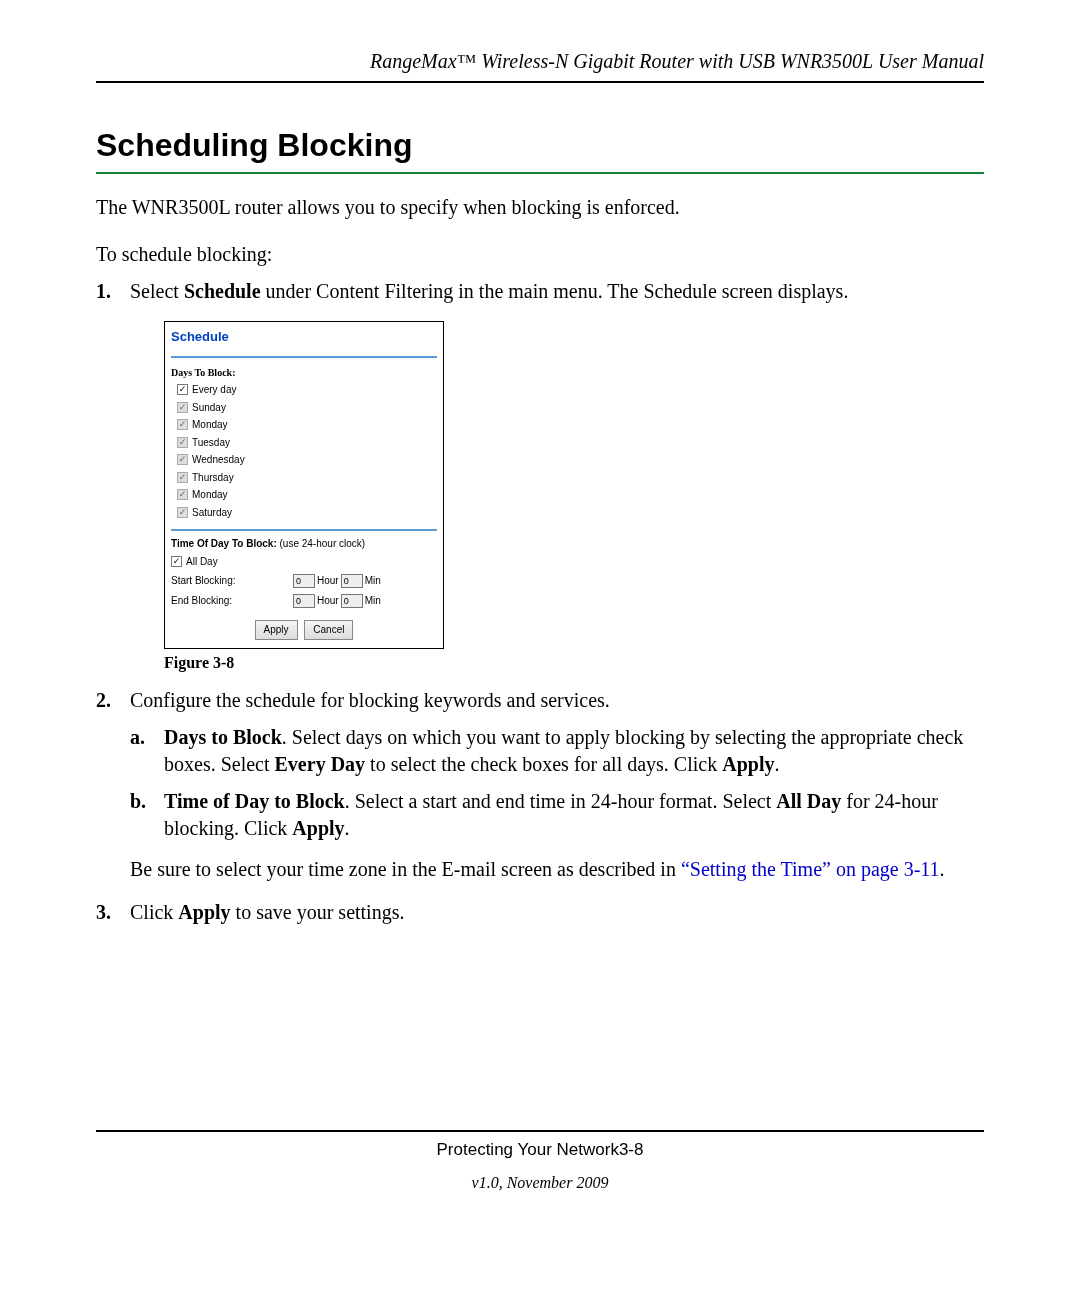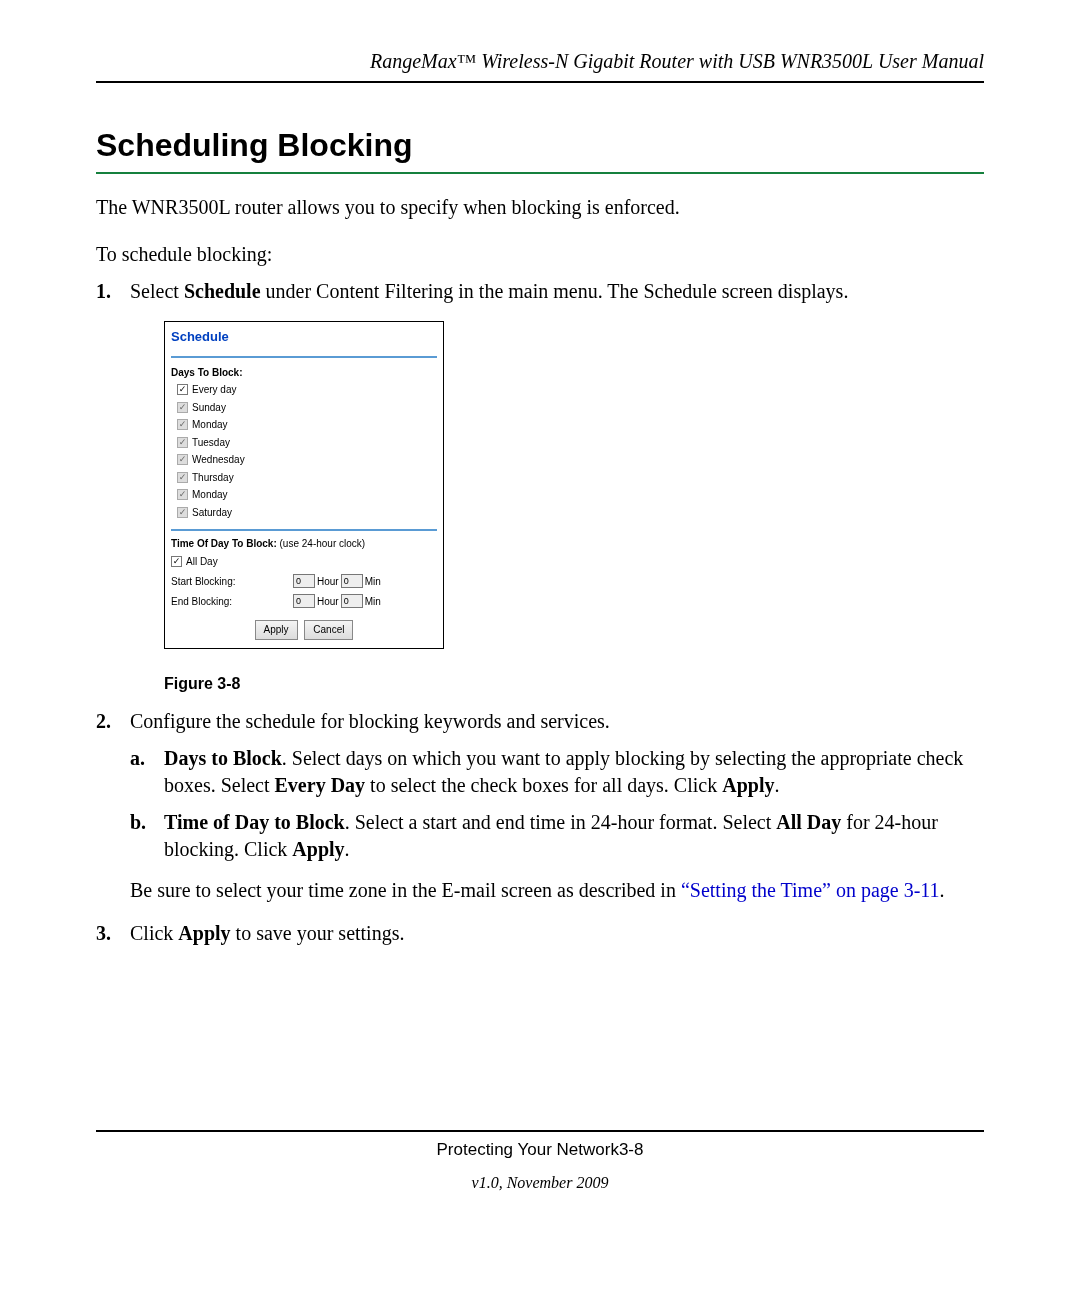--- a/index.html
+++ b/index.html
@@ -69,24 +69,24 @@
     width: 34px;
     flex: 0 0 34px;
   }
   ol.sub-list > li > .content {
     flex: 1;
   }
   .figure-wrap {
     margin: 16px 0 8px 34px;
   }
   .figure-caption {
-    font-family: Liberation Sans, sans-serif;
+    font-family: Liberation Serif, serif;
     font-weight: bold;
     font-size: 16px;
-    margin-top: 24px;
+    margin-top: 3px;
   }
   a.xref {
     color: #0000cc;
     text-decoration: none;
   }
   .footer {
     position: absolute;
     left: 96px;
     right: 96px;
     bottom: 40px;
@@ -123,20 +123,21 @@
     color: #0040c0;
     font-weight: bold;
     font-size: 13px;
     padding: 0 0 10px 0;
     border-bottom: 2px solid #5a9bd4;
   }
   .ss-section-head {
     font-weight: bold;
     margin-top: 8px;
     font-size: 10px;
+    font-family: Liberation Serif, serif;
   }
   .ss-row {
     display: flex;
     align-items: center;
     gap: 4px;
     margin-top: 4px;
     padding-left: 6px;
   }
   .ss-check {
     width: 11px;
@@ -158,21 +159,21 @@
   .ss-divider {
     border-top: 2px solid #5a9bd4;
     margin: 10px 0 6px 0;
   }
   .ss-time-head {
     font-size: 10px;
   }
   .ss-time-head .b { font-weight: bold; }
   .ss-time-row {
     display: flex;
-    align-items: flex-end;
+    align-items: center;
     margin-top: 6px;
     font-size: 10px;
     padding-left: 0;
   }
   .ss-time-row .lbl { width: 120px; }
   .ss-input {
     width: 22px;
     height: 14px;
     border: 1px solid #777;
     background: #eee;

